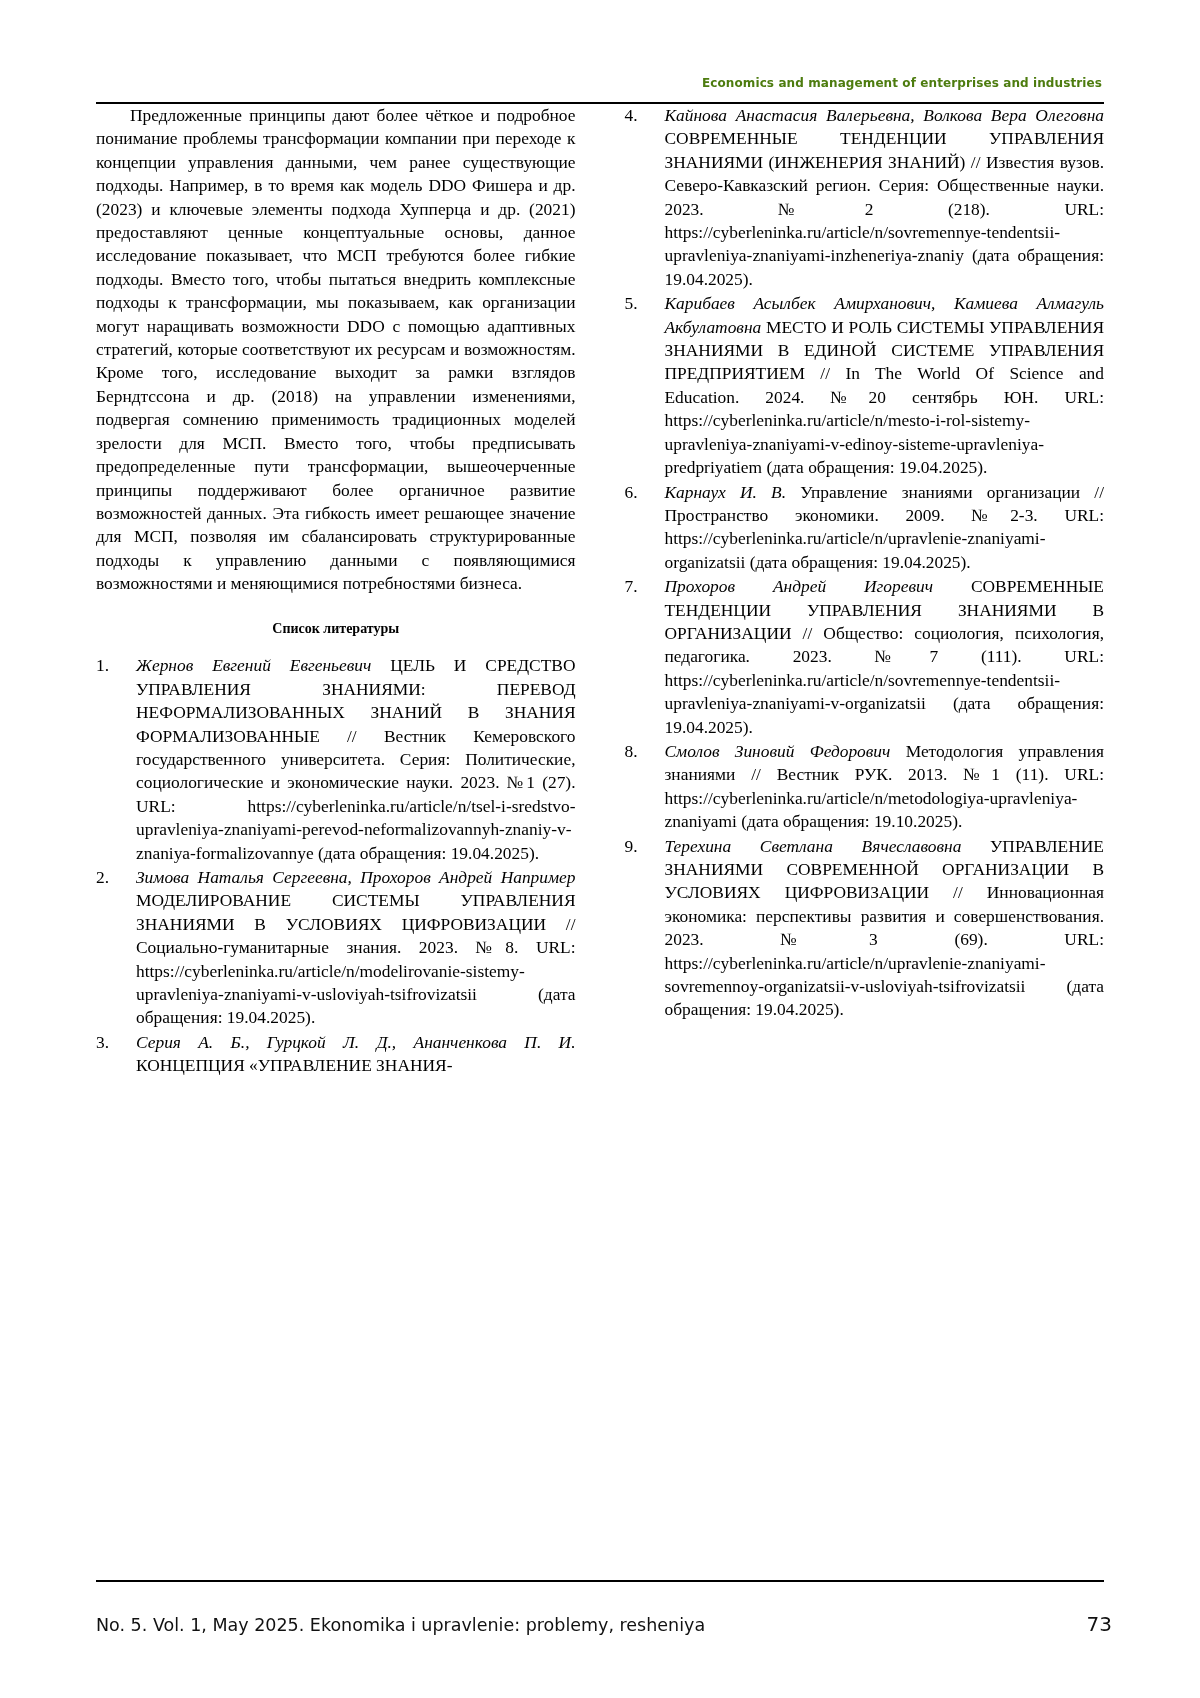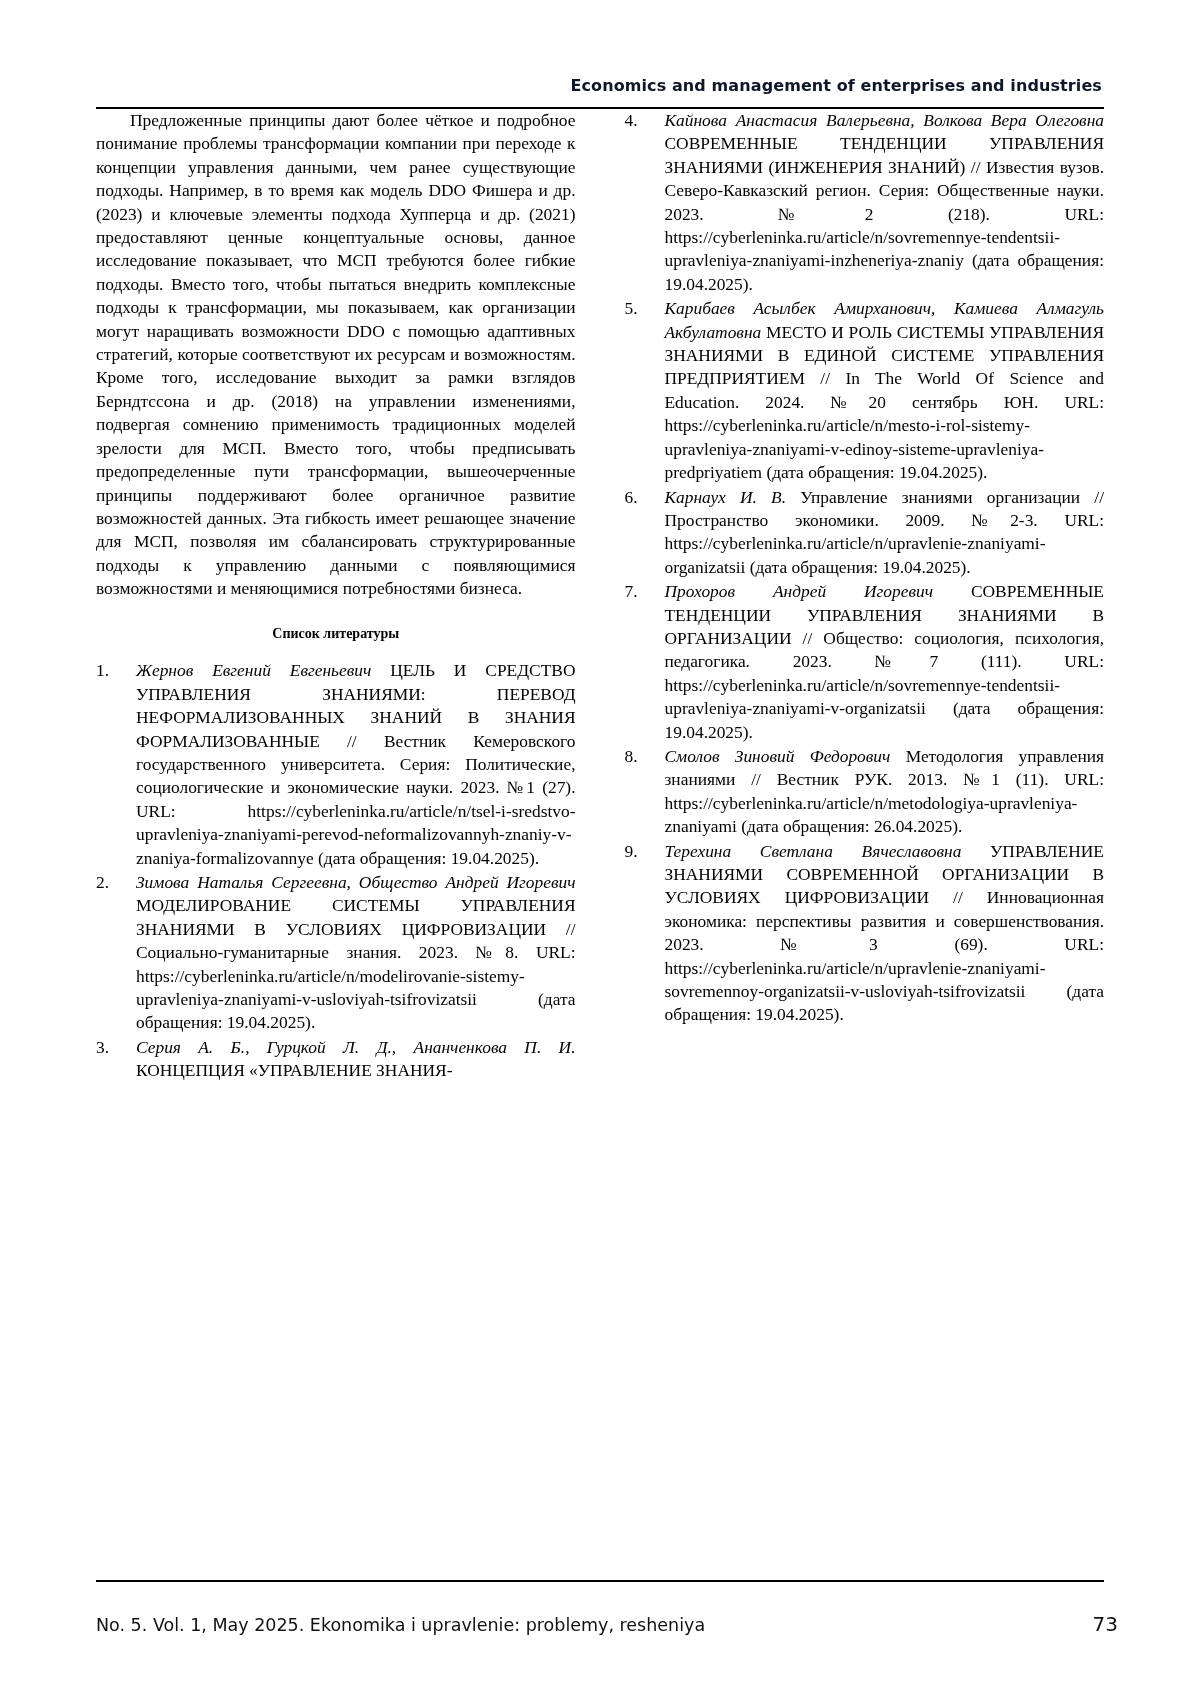--- a/index.html
+++ b/index.html
@@ -20,23 +20,23 @@
     width: 1200px;
     height: 1698px;
     box-sizing: border-box;
     padding: 76px 96px 60px 96px;
   }
   
   .running-head {
     text-align: right;
     font-family: "DejaVu Sans", sans-serif;
     font-weight: bold;
-    font-size: 16px;
+    font-size: 12px;
     letter-spacing: 0.1px;
-    color: #0f172a;
+    color: #4d7c0f;
     padding-right: 2px;
   }
   .rule-top {
     margin-top: 12px;
     border-top: 2px solid #000;
     width: 100%;
   }
   
   .columns {
     display: flex;
@@ -94,21 +94,21 @@
   .rule-bottom {
     position: absolute;
     left: 96px;
     right: 96px;
     bottom: 116px;
     border-top: 2px solid #000;
   }
   .footer {
     position: absolute;
     left: 96px;
-    right: 82px;
+    right: 88px;
     bottom: 62px;
     display: flex;
     align-items: baseline;
     justify-content: space-between;
     font-family: "DejaVu Sans", sans-serif;
     font-size: 17.5px;
     color: #111;
   }
   .folio {
     font-family: "DejaVu Sans", sans-serif;
@@ -132,21 +132,21 @@
 
       <div class="sec-title">Список литературы</div>
 
       <ol class="reflist">
         <li>
           <span class="num">1.</span>
           <span class="refbody"><span class="au">Жернов Евгений Евгеньевич</span><span> ЦЕЛЬ И СРЕДСТВО УПРАВЛЕНИЯ ЗНАНИЯМИ: ПЕРЕВОД НЕФОРМАЛИЗОВАННЫХ ЗНАНИЙ В ЗНАНИЯ ФОРМАЛИЗОВАННЫЕ // Вестник Кемеровского государственного университета. Серия: Политические, социологические и экономические науки. 2023. №1 (27). URL: https://cyberleninka.ru/article/n/tsel-i-sredstvo-upravleniya-znaniyami-perevod-neformalizovannyh-znaniy-v-znaniya-formalizovannye (дата обращения: 19.04.2025).</span></span>
         </li>
         <li>
           <span class="num">2.</span>
-          <span class="refbody"><span class="au">Зимова Наталья Сергеевна, Общество Андрей Игоревич</span><span> МОДЕЛИРОВАНИЕ СИСТЕМЫ УПРАВЛЕНИЯ ЗНАНИЯМИ В УСЛОВИЯХ ЦИФРОВИЗАЦИИ // Социально-гуманитарные знания. 2023. №8. URL: https://cyberleninka.ru/article/n/modelirovanie-sistemy-upravleniya-znaniyami-v-usloviyah-tsifrovizatsii (дата обращения: 19.04.2025).</span></span>
+          <span class="refbody"><span class="au">Зимова Наталья Сергеевна, Прохоров Андрей Например</span><span> МОДЕЛИРОВАНИЕ СИСТЕМЫ УПРАВЛЕНИЯ ЗНАНИЯМИ В УСЛОВИЯХ ЦИФРОВИЗАЦИИ // Социально-гуманитарные знания. 2023. №8. URL: https://cyberleninka.ru/article/n/modelirovanie-sistemy-upravleniya-znaniyami-v-usloviyah-tsifrovizatsii (дата обращения: 19.04.2025).</span></span>
         </li>
         <li>
           <span class="num">3.</span>
           <span class="refbody"><span class="au">Серия А. Б., Гурцкой Л. Д., Ананченкова П. И.</span><span> КОНЦЕПЦИЯ «УПРАВЛЕНИЕ ЗНАНИЯ-</span></span>
         </li>
       </ol>
     </div>
 
     <div class="col">
 
@@ -162,21 +162,21 @@
         <li>
           <span class="num">6.</span>
           <span class="refbody"><span class="au">Карнаух И. В.</span><span> Управление знаниями организации // Пространство экономики. 2009. №2-3. URL: https://cyberleninka.ru/article/n/upravlenie-znaniyami-organizatsii (дата обращения: 19.04.2025).</span></span>
         </li>
         <li>
           <span class="num">7.</span>
           <span class="refbody"><span class="au">Прохоров Андрей Игоревич</span><span> СОВРЕМЕННЫЕ ТЕНДЕНЦИИ УПРАВЛЕНИЯ ЗНАНИЯМИ В ОРГАНИЗАЦИИ // Общество: социология, психология, педагогика. 2023. №7 (111). URL: https://cyberleninka.ru/article/n/sovremennye-tendentsii-upravleniya-znaniyami-v-organizatsii (дата обращения: 19.04.2025).</span></span>
         </li>
         <li>
           <span class="num">8.</span>
-          <span class="refbody"><span class="au">Смолов Зиновий Федорович</span><span> Методология управления знаниями // Вестник РУК. 2013. №1 (11). URL: https://cyberleninka.ru/article/n/metodologiya-upravleniya-znaniyami (дата обращения: 26.04.2025).</span></span>
+          <span class="refbody"><span class="au">Смолов Зиновий Федорович</span><span> Методология управления знаниями // Вестник РУК. 2013. №1 (11). URL: https://cyberleninka.ru/article/n/metodologiya-upravleniya-znaniyami (дата обращения: 19.10.2025).</span></span>
         </li>
         <li>
           <span class="num">9.</span>
           <span class="refbody"><span class="au">Терехина Светлана Вячеславовна</span><span> УПРАВЛЕНИЕ ЗНАНИЯМИ СОВРЕМЕННОЙ ОРГАНИЗАЦИИ В УСЛОВИЯХ ЦИФРОВИЗАЦИИ // Инновационная экономика: перспективы развития и совершенствования. 2023. №3 (69). URL: https://cyberleninka.ru/article/n/upravlenie-znaniyami-sovremennoy-organizatsii-v-usloviyah-tsifrovizatsii (дата обращения: 19.04.2025).</span></span>
         </li>
       </ol>
     </div>
 
   </div>
 

